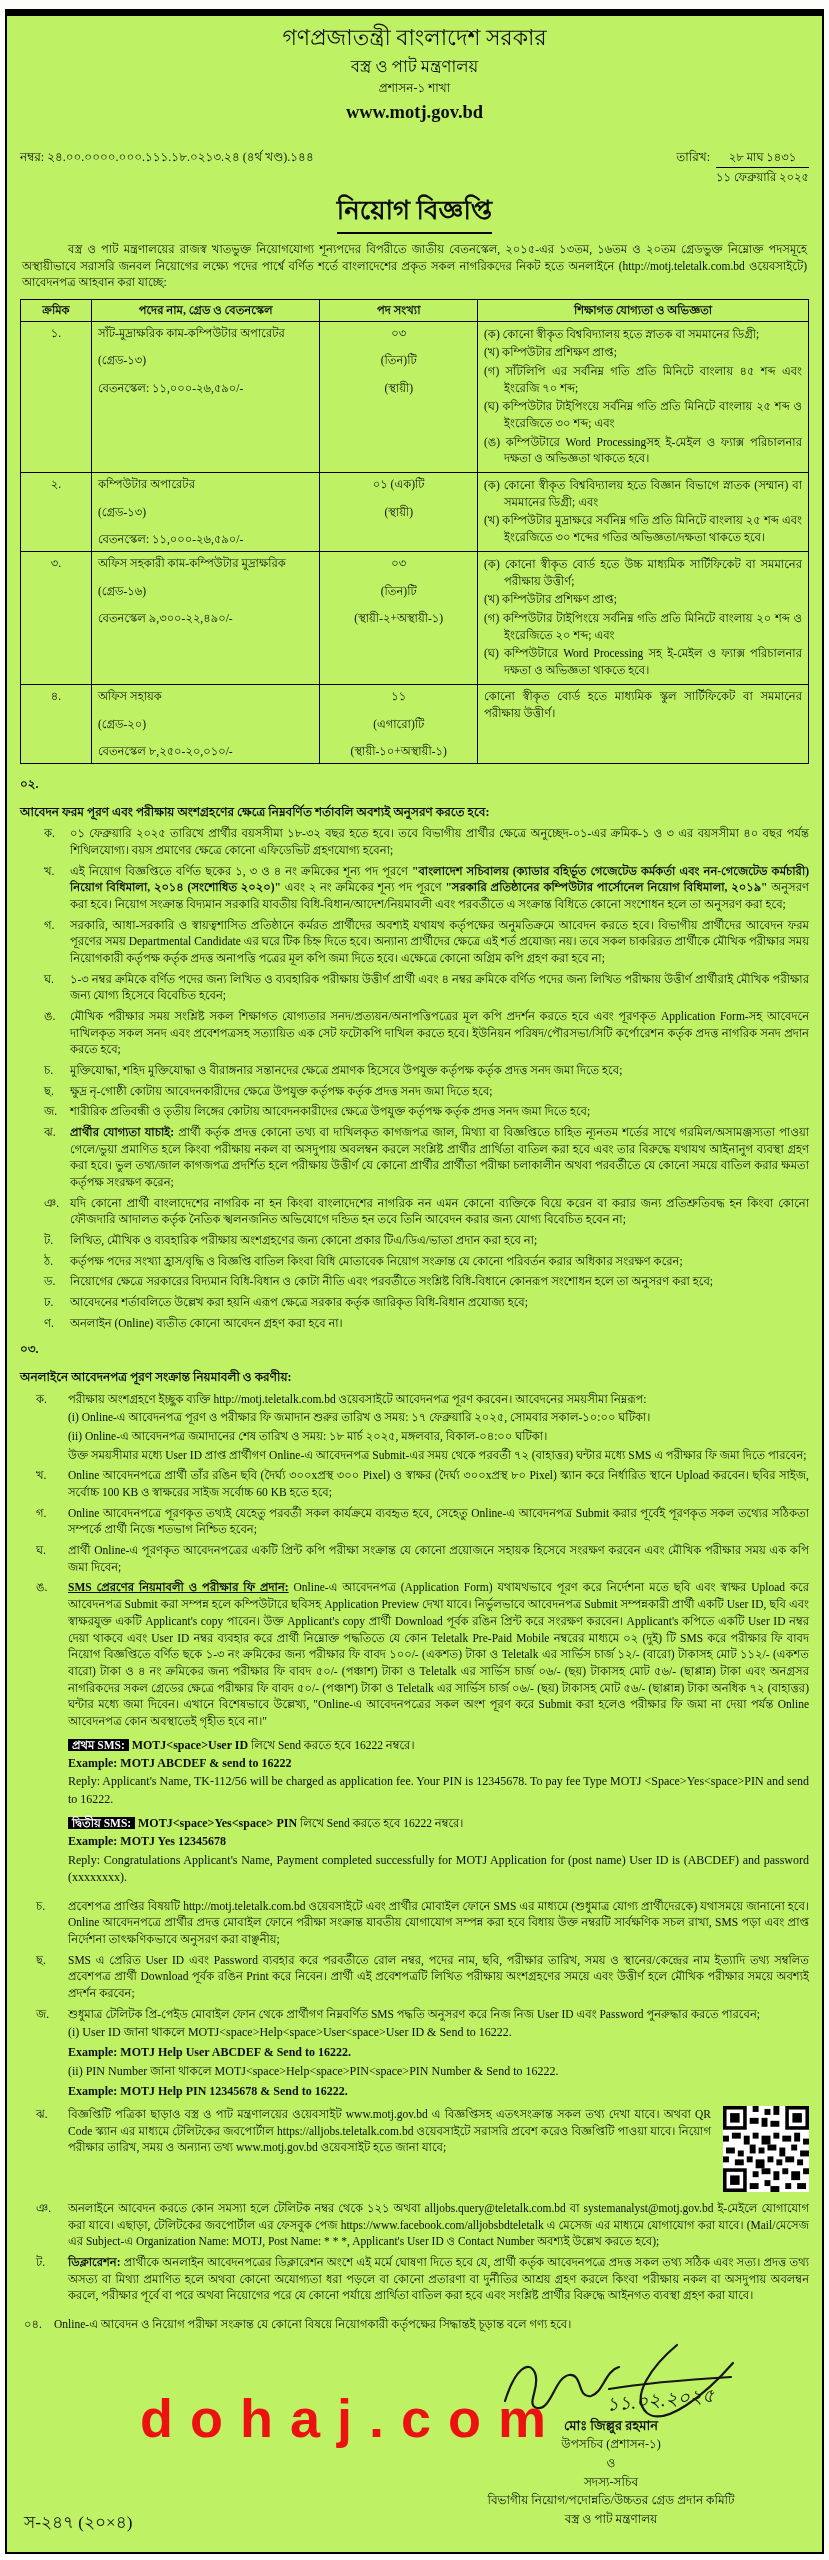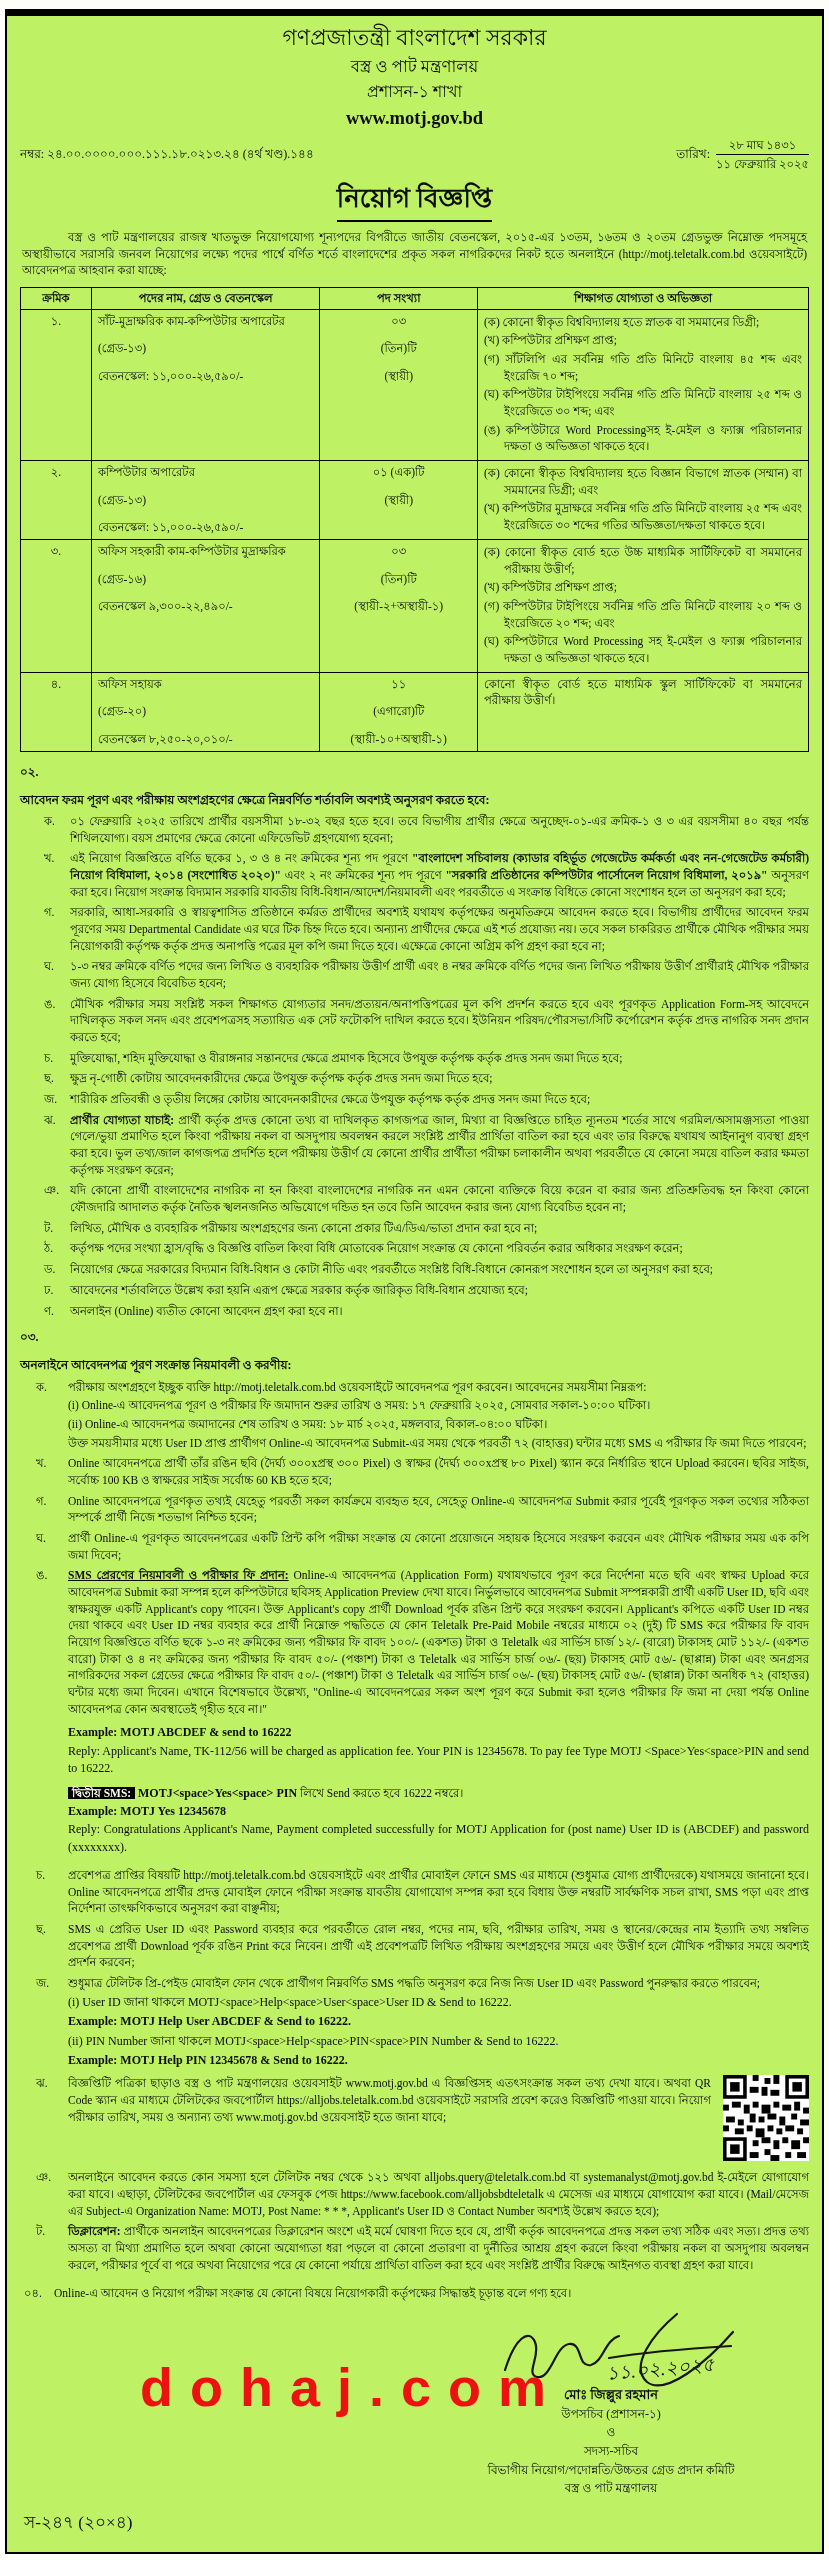--- a/index.html
+++ b/index.html
@@ -6,25 +6,25 @@
 html,body { background:#e9e9e9; }
 body { width:829px; height:2560px; overflow:hidden; margin:0; background:#fdfdfa;
   font-family:"Liberation Serif","DejaVu Serif",serif; color:#0d0d0d;
   font-size:11.5px; line-height:1.45; }
 .page { padding:9px 5px 0 5px; height:100%; }
 .frame { border:2px solid #000; border-top:7px solid #000; height:2545px; overflow:hidden;
   padding:4px 13px 0 13px; position:relative; display:flex; flex-direction:column; background:#bef264; }
 .header { text-align:center; margin-top:2px; }
 .h-govt { font-size:22px; }
 .h-min  { font-size:16.5px; margin-top:1px; }
-.h-sec  { font-size:16px;  margin-top:1px; }
+.h-sec  { font-size:12px;  margin-top:1px; }
 .h-web  { font-size:18.5px; font-weight:bold; margin-top:2px; }
 .memo-row { display:flex; justify-content:space-between; align-items:center; margin-top:5px; font-size:12px; }
 .memo-date { display:flex; align-items:center; gap:6px; }
-.d-stack { display:inline-flex; flex-direction:column; text-align:center; font-size:11.5px; }
+.d-stack { display:inline-flex; flex-direction:column; text-align:center; font-size:11.5px;margin-top:18px; }
 .d-top { border-bottom:1px solid #000; padding:0 6px 1px; }
 .d-bot { padding-top:1px; }
 .title-wrap { text-align:center; margin:7px 0 5px; }
 .title-txt { font-size:26px; font-weight:bold; border-bottom:2.5px solid #000; padding-bottom:2px; display:inline-block; }
 .intro { text-align:justify; text-indent:46px; margin:2px 2px 7px; }
 table.post { width:100%; border-collapse:collapse; margin:1px 0 6px;border-radius:26px; }
 table.post th, table.post td { border:1.6px solid #000; padding:3px 6px; vertical-align:top; }
 table.post th { text-align:center; font-weight:bold; padding:2px 4px; }
 .c-sl  { text-align:center; width:9%; }
 .c-post{ width:29%; }
@@ -268,20 +268,21 @@
       <div class="item">
           <span class="lbl">ঘ.</span>
           <div class="txt">প্রার্থী Online-এ পূরণকৃত আবেদনপত্রের একটি প্রিন্ট কপি পরীক্ষা সংক্রান্ত যে কোনো প্রয়োজনে সহায়ক হিসেবে সংরক্ষণ করবেন এবং মৌখিক পরীক্ষার সময় এক কপি জমা দিবেন;</div>
         </div>
       <div class="item">
           <span class="lbl">ঙ.</span>
         <div class="txt">
           <span class="bu">SMS প্রেরণের নিয়মাবলী ও পরীক্ষার ফি প্রদান:</span>
           <span>Online-এ আবেদনপত্র (Application Form) যথাযথভাবে পূরণ করে নির্দেশনা মতে ছবি এবং স্বাক্ষর Upload করে আবেদনপত্র Submit করা সম্পন্ন হলে কম্পিউটারে ছবিসহ Application Preview দেখা যাবে। নির্ভুলভাবে আবেদনপত্র Submit সম্পন্নকারী প্রার্থী একটি User ID, ছবি এবং স্বাক্ষরযুক্ত একটি Applicant's copy পাবেন। উক্ত Applicant's copy প্রার্থী Download পূর্বক রঙিন প্রিন্ট করে সংরক্ষণ করবেন। Applicant's কপিতে একটি User ID নম্বর দেয়া থাকবে এবং User ID নম্বর ব্যবহার করে প্রার্থী নিম্নোক্ত পদ্ধতিতে যে কোন Teletalk Pre-Paid Mobile নম্বরের মাধ্যমে ০২ (দুই) টি SMS করে পরীক্ষার ফি বাবদ নিয়োগ বিজ্ঞপ্তিতে বর্ণিত ছকে ১-৩ নং ক্রমিকের জন্য পরীক্ষার ফি বাবদ ১০০/- (একশত) টাকা ও Teletalk এর সার্ভিস চার্জ ১২/- (বারো) টাকাসহ মোট ১১২/- (একশত বারো) টাকা ও ৪ নং ক্রমিকের জন্য পরীক্ষার ফি বাবদ ৫০/- (পঞ্চাশ) টাকা ও Teletalk এর সার্ভিস চার্জ ০৬/- (ছয়) টাকাসহ মোট ৫৬/- (ছাপ্পান্ন) টাকা এবং অনগ্রসর নাগরিকদের সকল গ্রেডের ক্ষেত্রে পরীক্ষার ফি বাবদ ৫০/- (পঞ্চাশ) টাকা ও Teletalk এর সার্ভিস চার্জ ০৬/- (ছয়) টাকাসহ মোট ৫৬/- (ছাপ্পান্ন) টাকা অনধিক ৭২ (বাহাত্তর) ঘন্টার মধ্যে জমা দিবেন। এখানে বিশেষভাবে উল্লেখ্য, "Online-এ আবেদনপত্রের সকল অংশ পূরণ করে Submit করা হলেও পরীক্ষার ফি জমা না দেয়া পর্যন্ত Online আবেদনপত্র কোন অবস্থাতেই গৃহীত হবে না।"</span>
           <div class="sms-block">
+            <div class="sms-line"><span class="badge">প্রথম SMS:</span> <span class="b en">MOTJ&lt;space&gt;User ID</span><span> লিখে Send করতে হবে 16222 নম্বরে।</span></div>
             <div class="sms-line b en">Example: MOTJ ABCDEF &amp; send to 16222</div>
             <div class="sms-line en">Reply: Applicant's Name, TK-112/56 will be charged as application fee. Your PIN is 12345678. To pay fee Type MOTJ &lt;Space&gt;Yes&lt;space&gt;PIN and send to 16222.</div>
           </div>
           <div class="sms-block">
             <div class="sms-line"><span class="badge">দ্বিতীয় SMS:</span> <span class="b en">MOTJ&lt;space&gt;Yes&lt;space&gt; PIN</span><span> লিখে Send করতে হবে 16222 নম্বরে।</span></div>
             <div class="sms-line b en">Example: MOTJ Yes 12345678</div>
             <div class="sms-line en">Reply: Congratulations Applicant's Name, Payment completed successfully for MOTJ Application for (post name) User ID is (ABCDEF) and password (xxxxxxxx).</div>
           </div>
         </div>
       </div>

